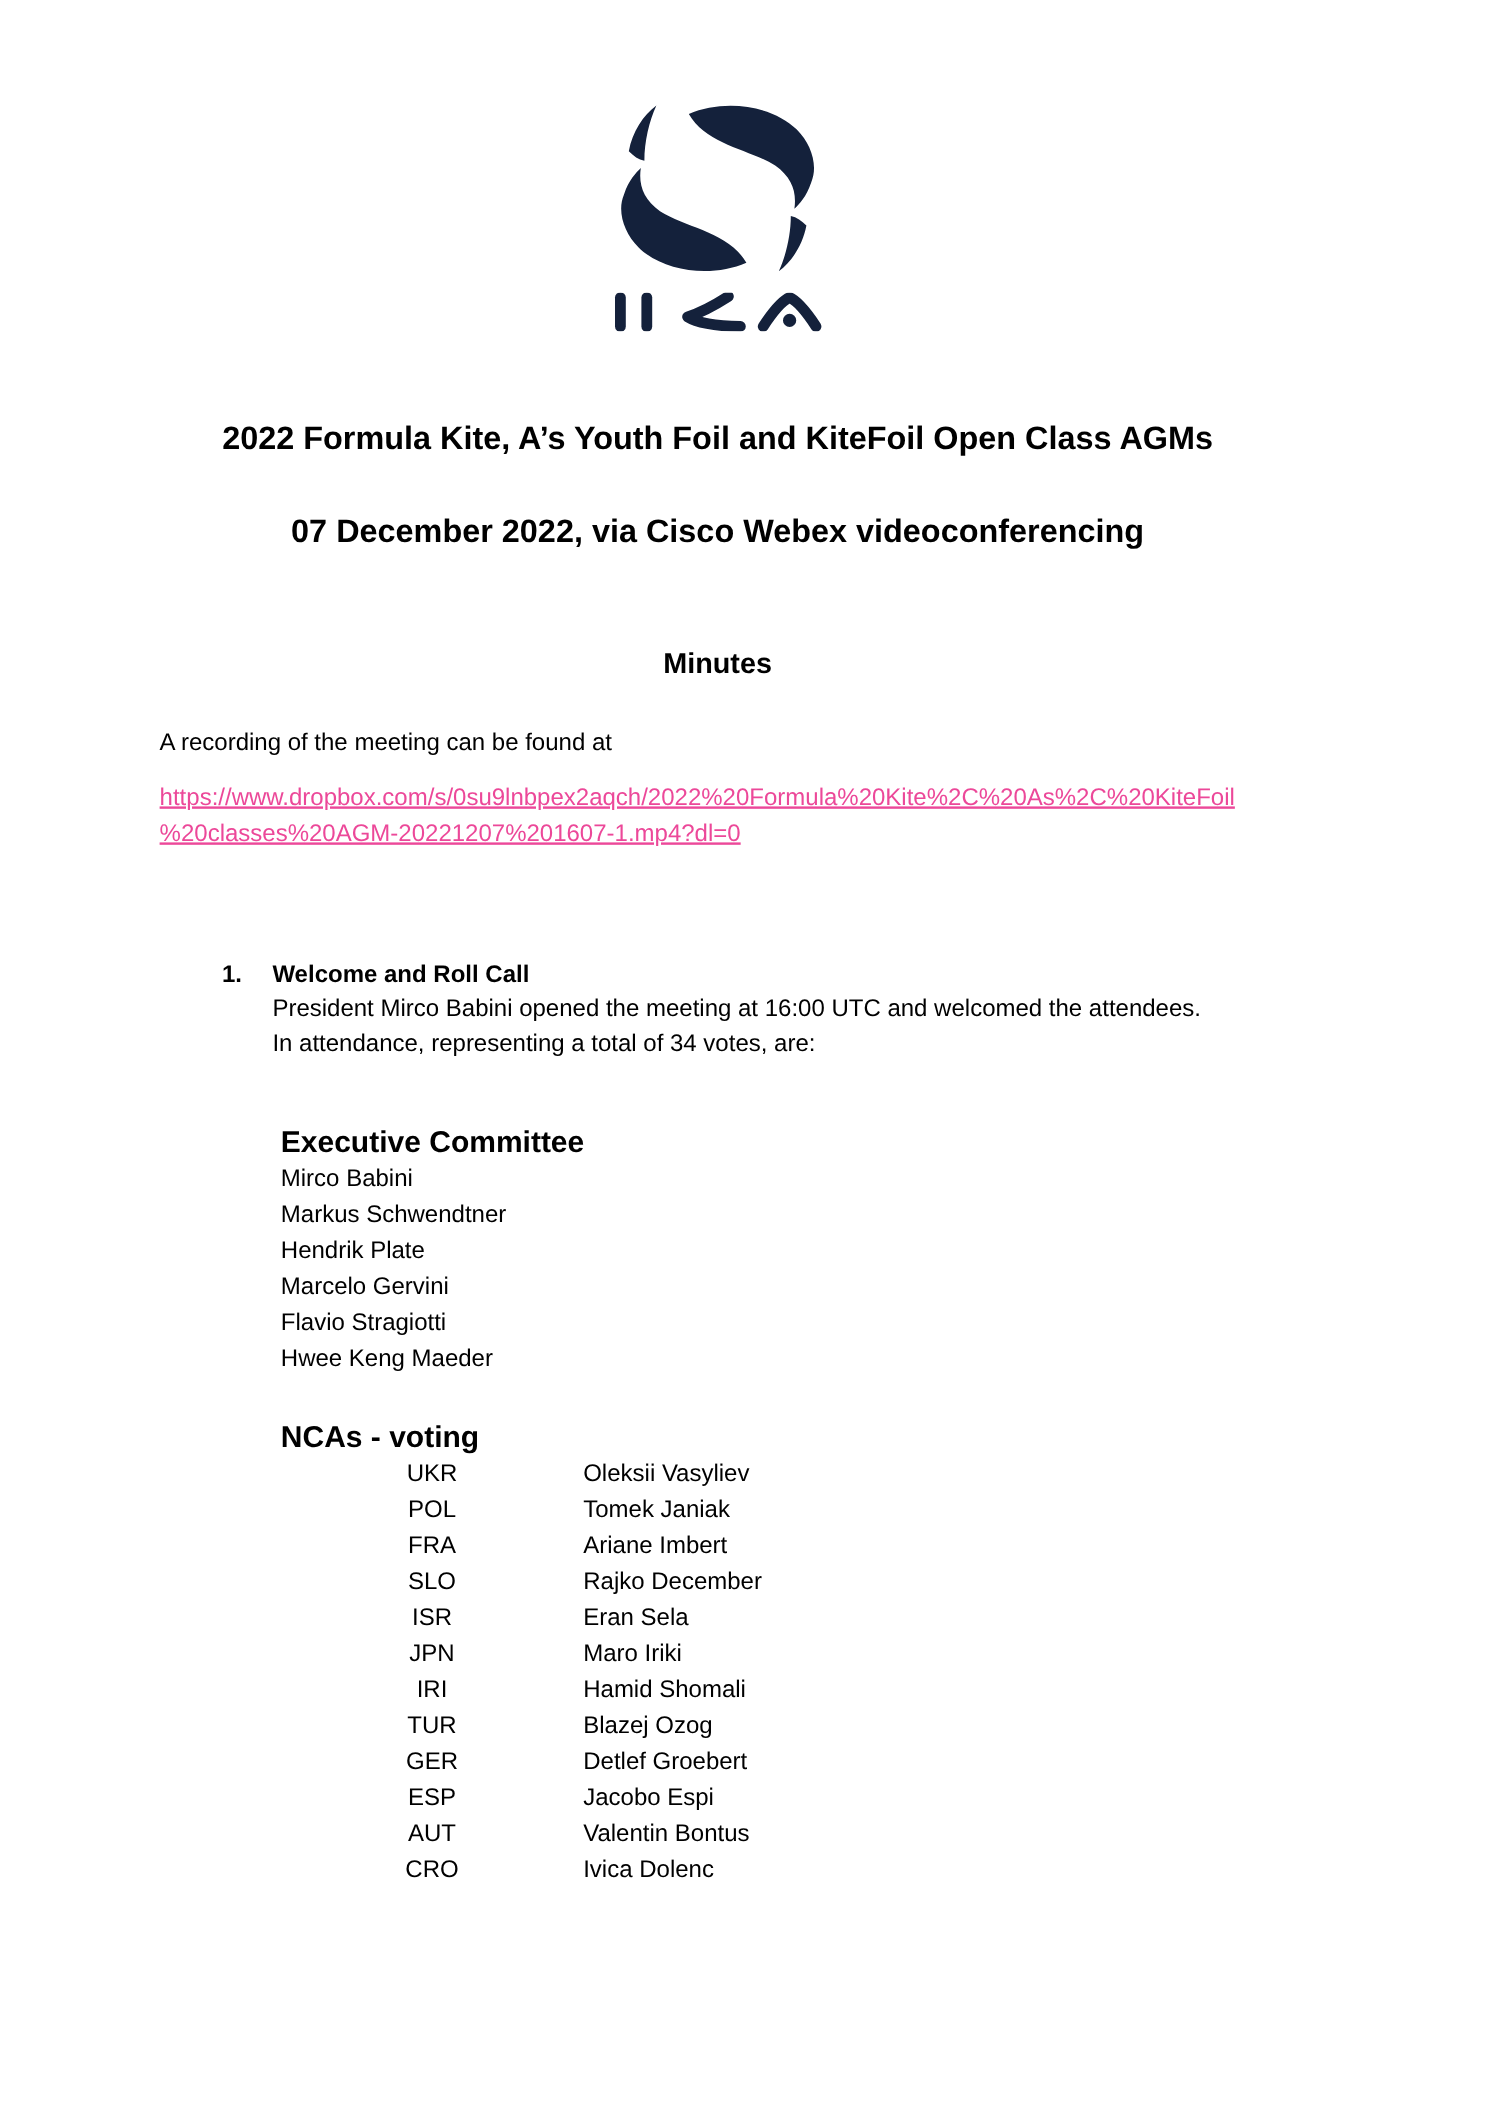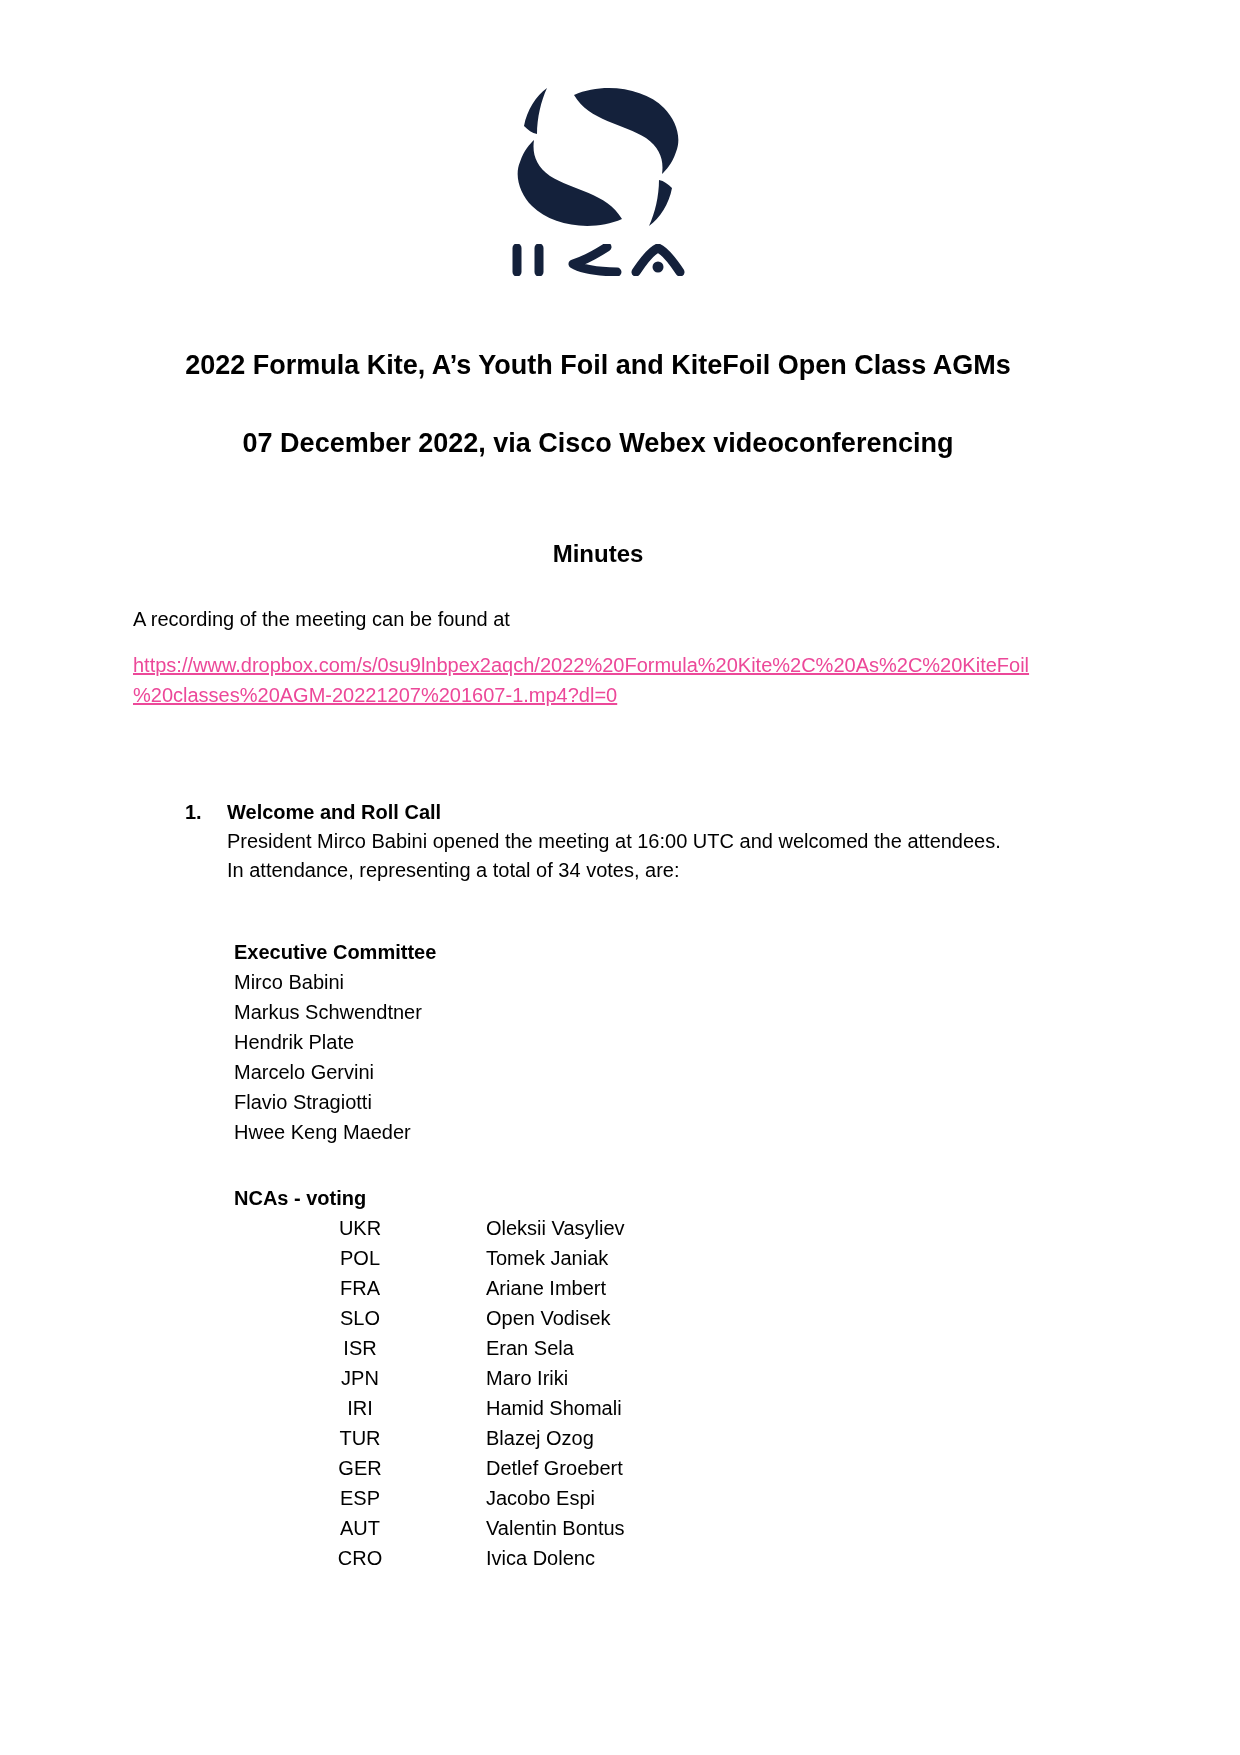--- a/index.html
+++ b/index.html
@@ -42,21 +42,21 @@
   .sec-head {
     display: flex; padding-left: 52px;
     font-size: 20px; line-height: 29px; font-weight: bold;
   }
   .sec-num { width: 42px; flex: 0 0 42px; }
   .sec-body { padding-left: 94px; }
   .para { margin: 0; font-size: 20px; line-height: 29px; }
 
   .roll { padding-left: 101px; }
   .roll-head {
-    font-size: 20px; line-height: 30px; font-weight: bold;
+    font-size: 25px; line-height: 30px; font-weight: bold;
     margin-top: 52px;
   }
   .roll-head.nca { margin-top: 36px; }
   .exec-list {
     list-style: none; margin: 0; padding: 0;
     font-size: 20px; line-height: 30px;
   }
   .nca-grid { font-size: 20px; line-height: 30px; }
   .nca-row { display: flex; text-align: center; }
   .nca-code { width: 252px; flex: 0 0 252px; }
@@ -142,21 +142,21 @@
             <span class="nca-name">Tomek Janiak</span>
           </div>
 
           <div class="nca-row">
             <span class="nca-code">FRA</span>
             <span class="nca-name">Ariane Imbert</span>
           </div>
 
           <div class="nca-row">
             <span class="nca-code">SLO</span>
-            <span class="nca-name">Open Vodisek</span>
+            <span class="nca-name">Rajko December</span>
           </div>
 
           <div class="nca-row">
             <span class="nca-code">ISR</span>
             <span class="nca-name">Eran Sela</span>
           </div>
 
           <div class="nca-row">
             <span class="nca-code">JPN</span>
             <span class="nca-name">Maro Iriki</span>

